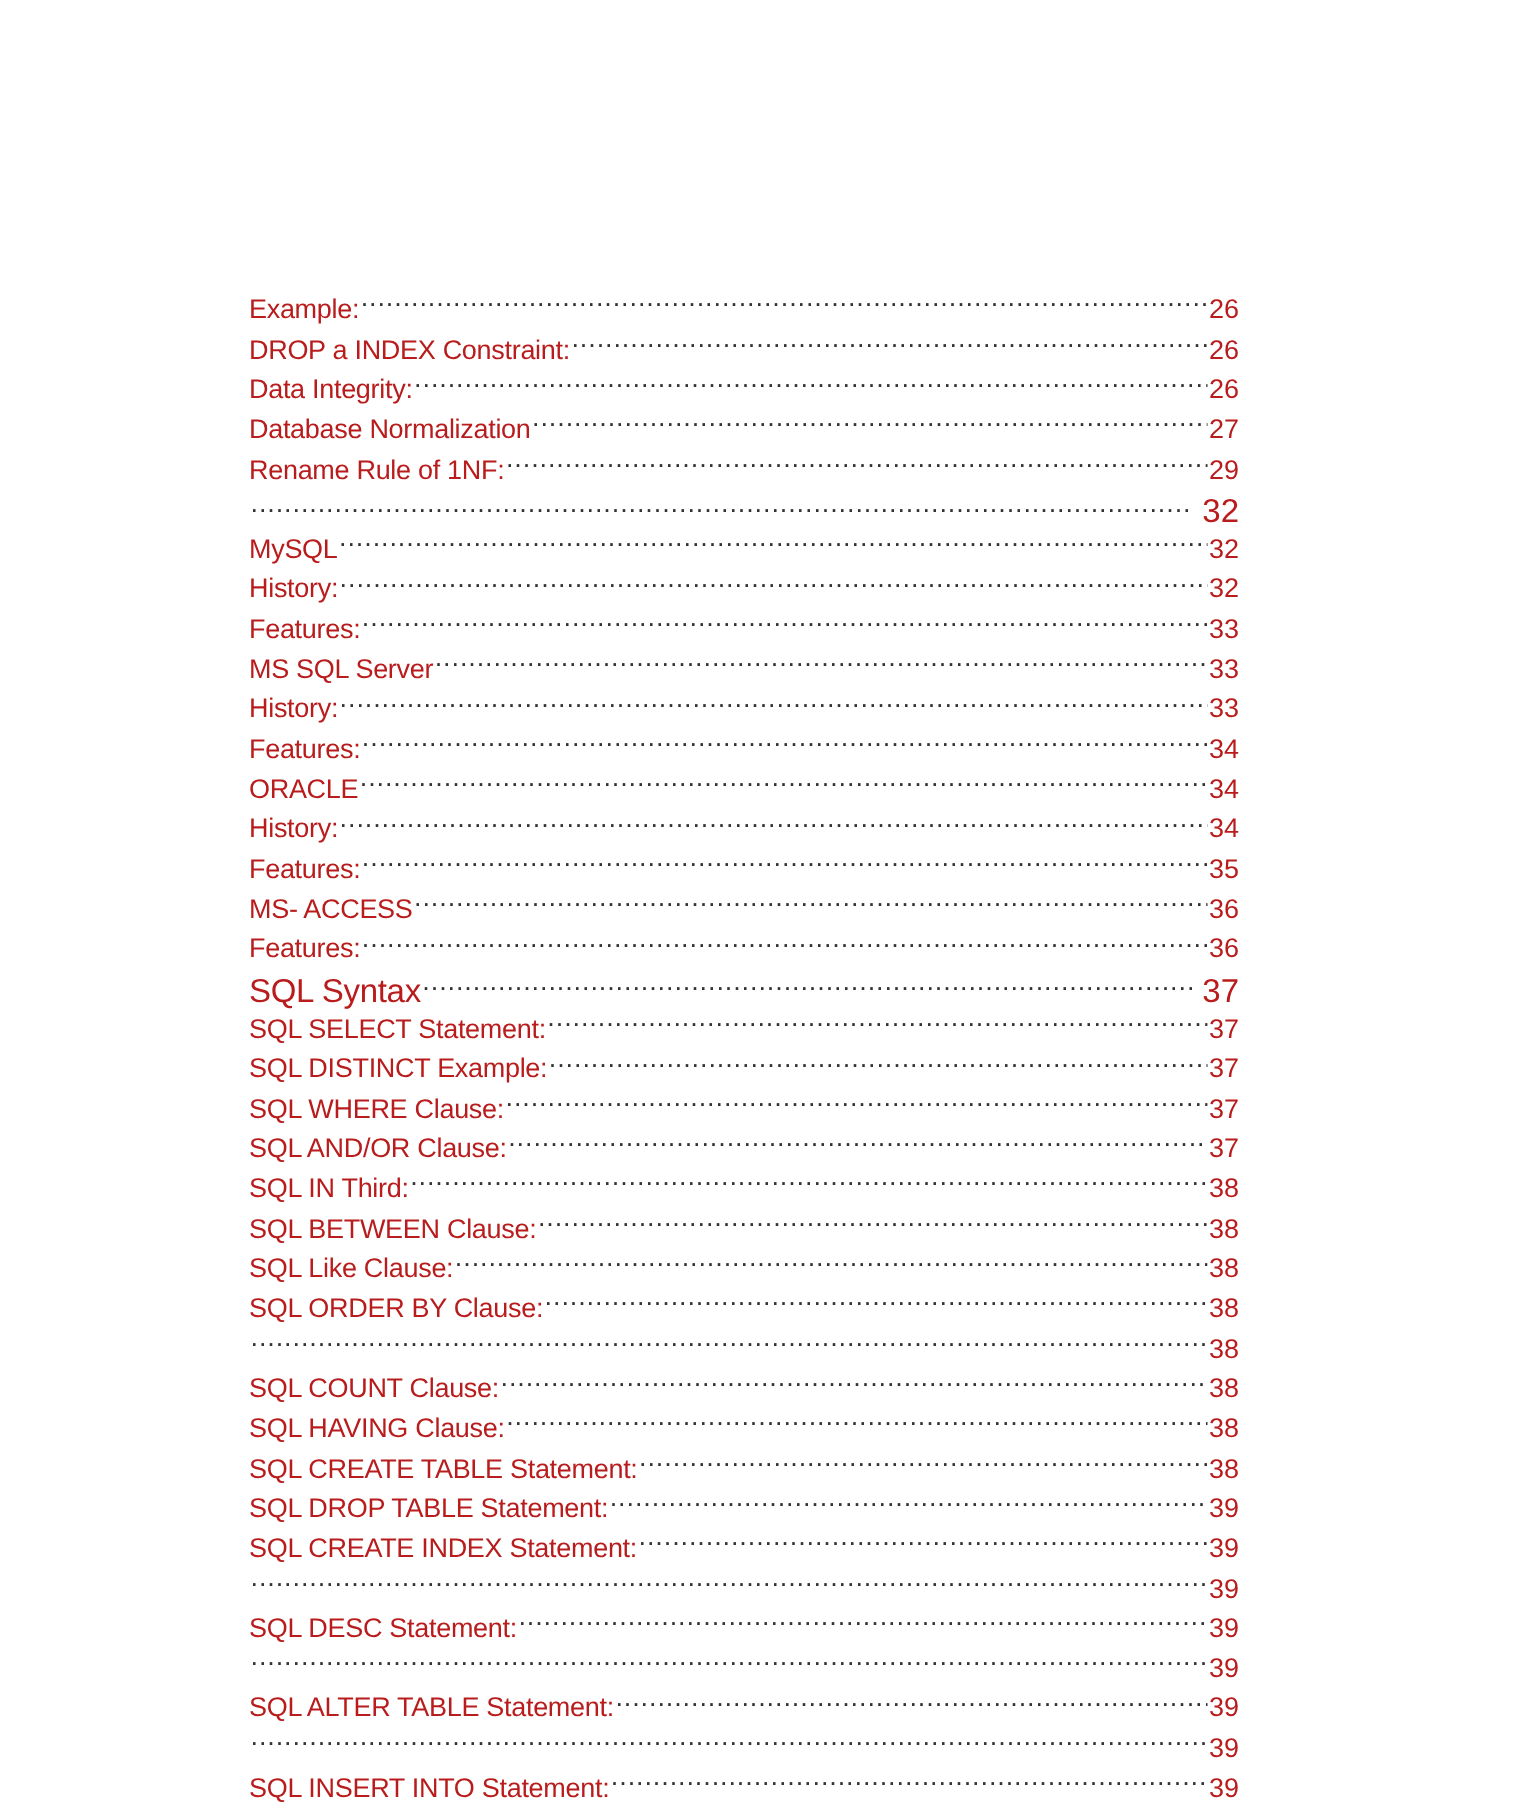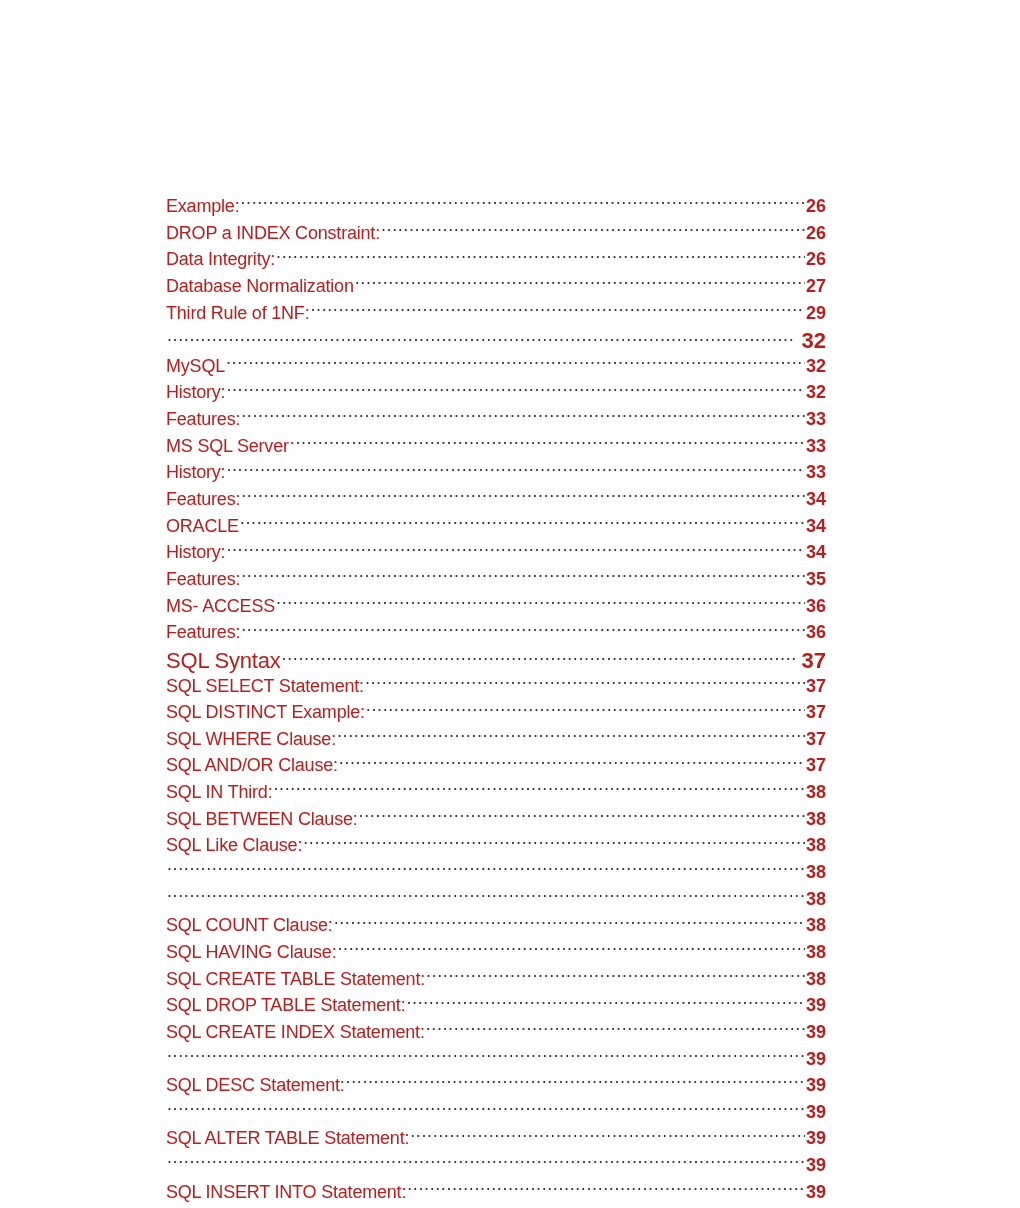--- a/index.html
+++ b/index.html
@@ -37,21 +37,21 @@
     content: "..................................................................................................................................................................................................................................................";
     position: absolute;
     left: 0;
     bottom: 0;
     font-size: 18px;
     letter-spacing: 0.6px;
     color: #333;
     white-space: nowrap;
   }
   .heading .toc-leader::before { font-size: 18px; }
-  .toc-page { flex: 0 0 auto; text-align: right; font-weight: bold; }
+  .toc-page { flex: 0 0 auto; text-align: right; }
   .heading .toc-page { margin-left: 6px; }
 </style>
 </head>
 <body>
 
 <div class="toc" id="toc">
     <div class="toc-row">
     <span class="toc-label">Example:</span>
     <span class="toc-leader"></span>
     <span class="toc-page">26</span>
@@ -65,21 +65,21 @@
     <span class="toc-label">Data Integrity:</span>
     <span class="toc-leader"></span>
     <span class="toc-page">26</span>
   </div>
     <div class="toc-row">
     <span class="toc-label">Database Normalization</span>
     <span class="toc-leader"></span>
     <span class="toc-page">27</span>
   </div>
     <div class="toc-row">
-    <span class="toc-label">Third Rule of 1NF:</span>
+    <span class="toc-label">Rename Rule of 1NF:</span>
     <span class="toc-leader"></span>
     <span class="toc-page">29</span>
   </div>
     <div class="toc-row heading">
     <span class="toc-leader"></span>
     <span class="toc-page">32</span>
   </div>
     <div class="toc-row">
     <span class="toc-label">MySQL</span>
     <span class="toc-leader"></span>
@@ -169,20 +169,21 @@
     <span class="toc-label">SQL BETWEEN Clause:</span>
     <span class="toc-leader"></span>
     <span class="toc-page">38</span>
   </div>
     <div class="toc-row">
     <span class="toc-label">SQL Like Clause:</span>
     <span class="toc-leader"></span>
     <span class="toc-page">38</span>
   </div>
     <div class="toc-row">
+    <span class="toc-label">SQL ORDER BY Clause:</span>
     <span class="toc-leader"></span>
     <span class="toc-page">38</span>
   </div>
     <div class="toc-row">
     <span class="toc-leader"></span>
     <span class="toc-page">38</span>
   </div>
     <div class="toc-row">
     <span class="toc-label">SQL COUNT Clause:</span>
     <span class="toc-leader"></span>

